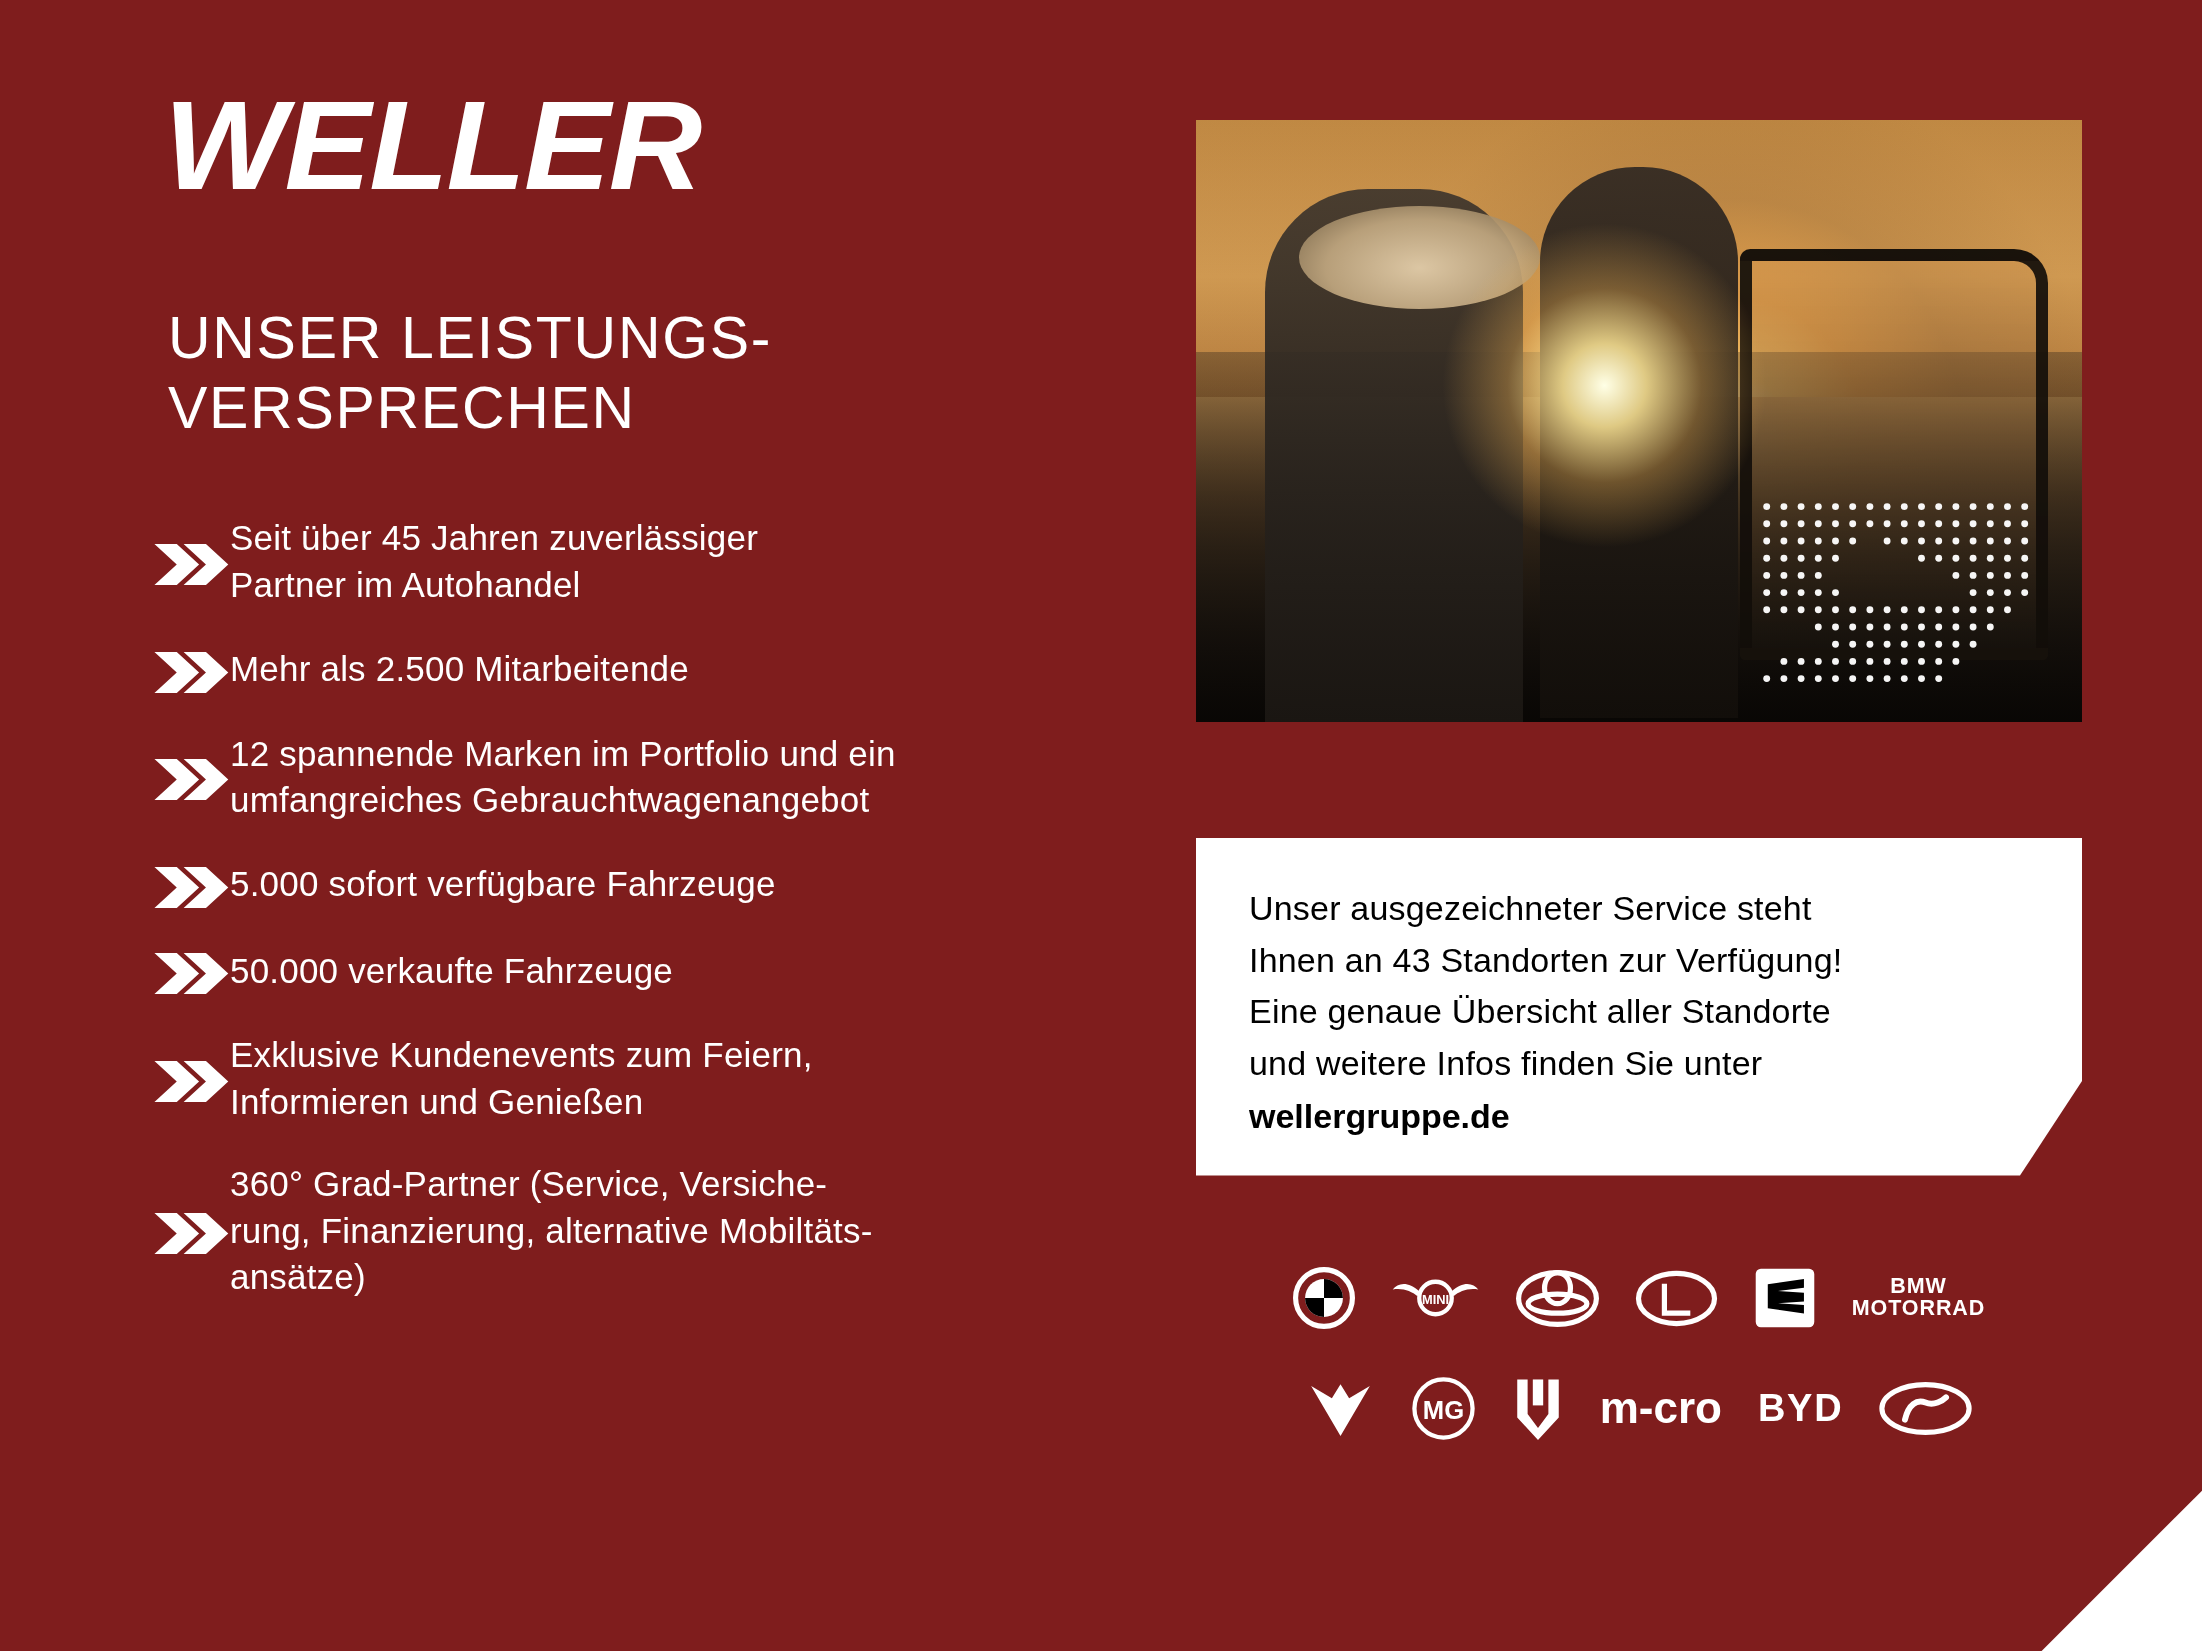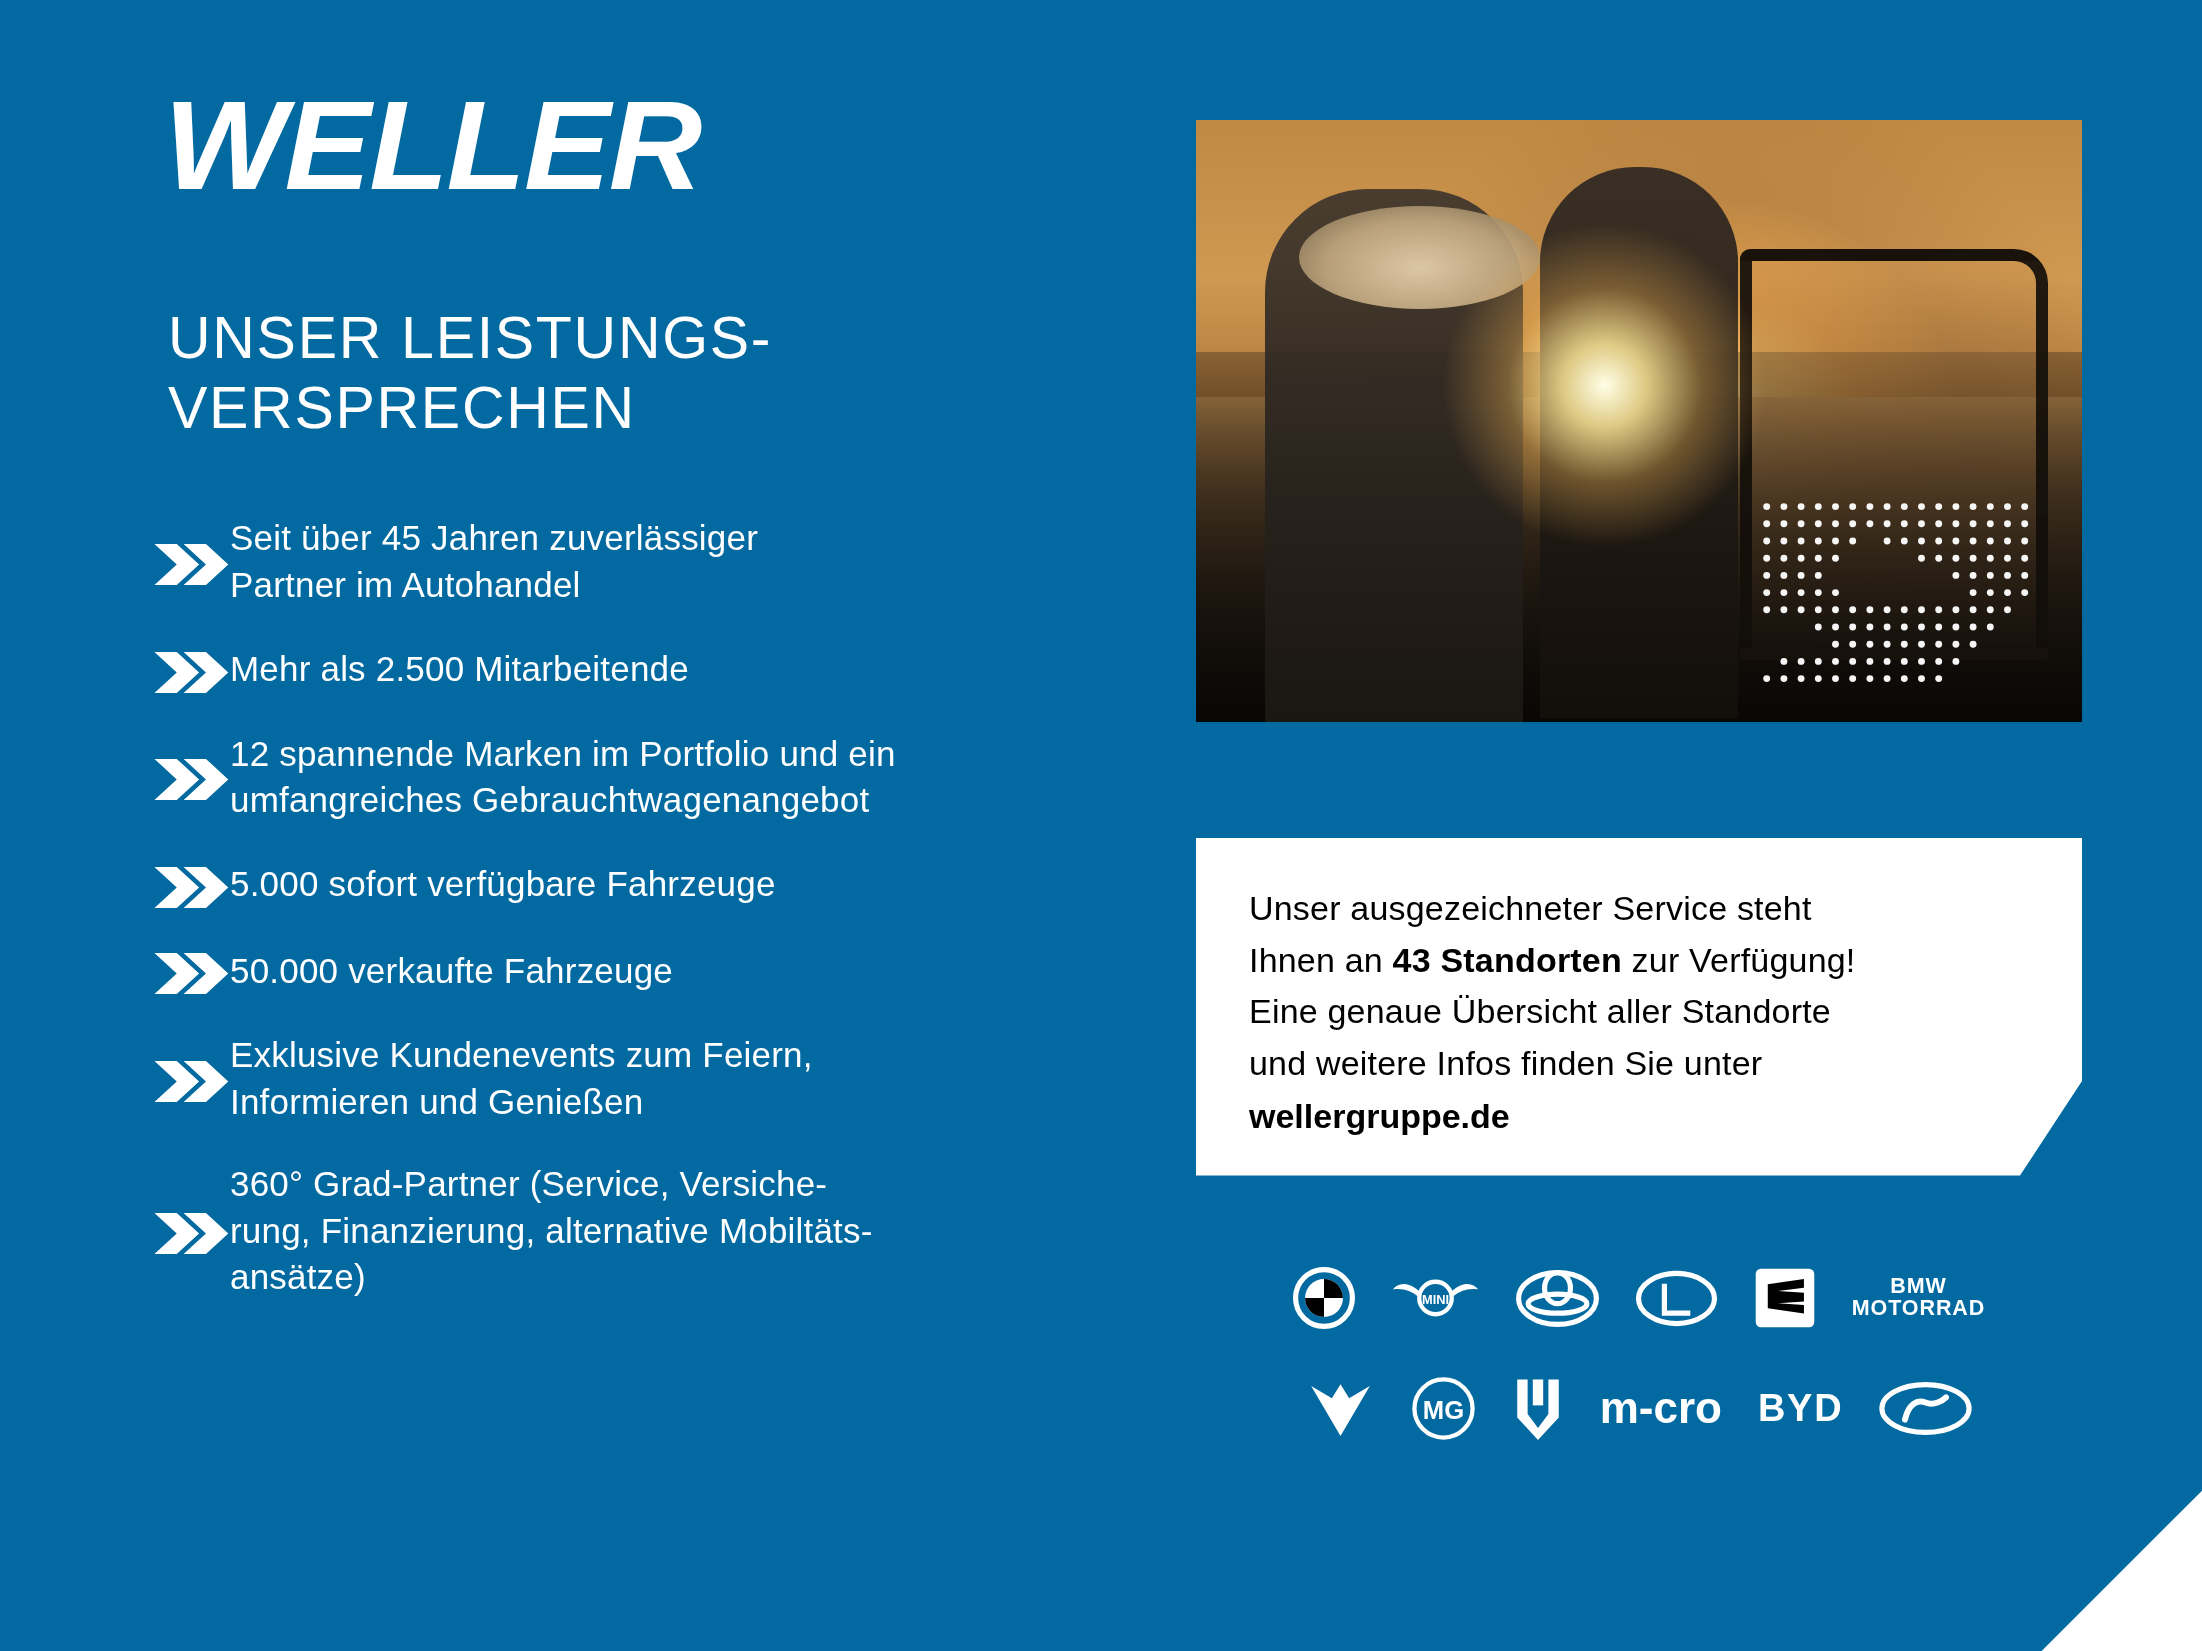--- a/index.html
+++ b/index.html
@@ -12,21 +12,21 @@
     height: 1652px;
     overflow: hidden;
     font-family: "Liberation Sans", sans-serif;
     color: #ffffff;
     position: relative;
   }
 
   .page {
     position: absolute;
     inset: 0;
-    background: #0369a1;
+    background: #7f1d1d;
   }
 
   
   .left-col {
     position: absolute;
     left: 151px;
     top: 82px;
     width: 998px;
   }
 
@@ -165,21 +165,21 @@
     box-sizing: border-box;
     clip-path: polygon(0 0, 100% 0, 100% 72%, 93% 100%, 0 100%);
   }
   .service-card p {
     margin: 0;
     font-size: 34px;
     line-height: 1.52;
     font-weight: 400;
     letter-spacing: 0.2px;
   }
-  .service-card b { font-weight: 700; }
+  .service-card b { font-weight: 400; }
   .service-url {
     display: block;
     margin-top: 6.9px;
     font-size: 34px;
     font-weight: 700;
   }
 
   .brand-logos {
     margin-top: 90px;
     width: 886px;

